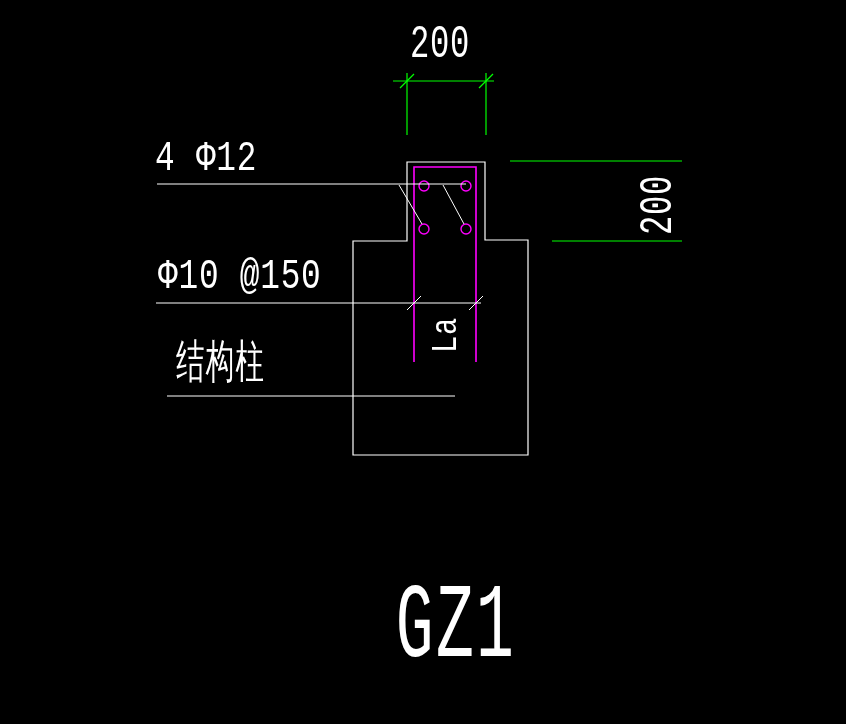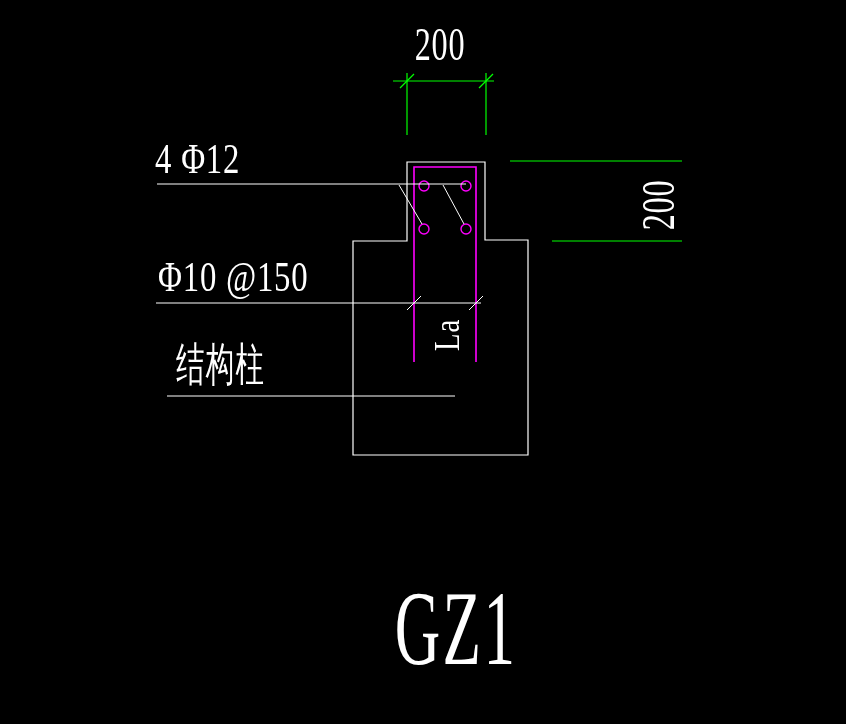--- a/index.html
+++ b/index.html
@@ -8,21 +8,21 @@
     --c-reinf:#ff00ff;
     --c-dim:#00ff00;
     --c-text:#ffffff;
   }
   html,body{margin:0;padding:0;background:var(--c-bg);}
   .canvas{
     position:relative;
     width:682px;height:724px;
     background:var(--c-bg);
     overflow:hidden;
-    font-family:Liberation Serif, serif;
+    font-family:Liberation Mono, monospace;
   }
   .canvas svg{position:absolute;left:0;top:0;}
   .txt{
     position:absolute;
     color:var(--c-text);
     font-weight:400;
     white-space:nowrap;
     line-height:1;
     letter-spacing:1px;
   }

